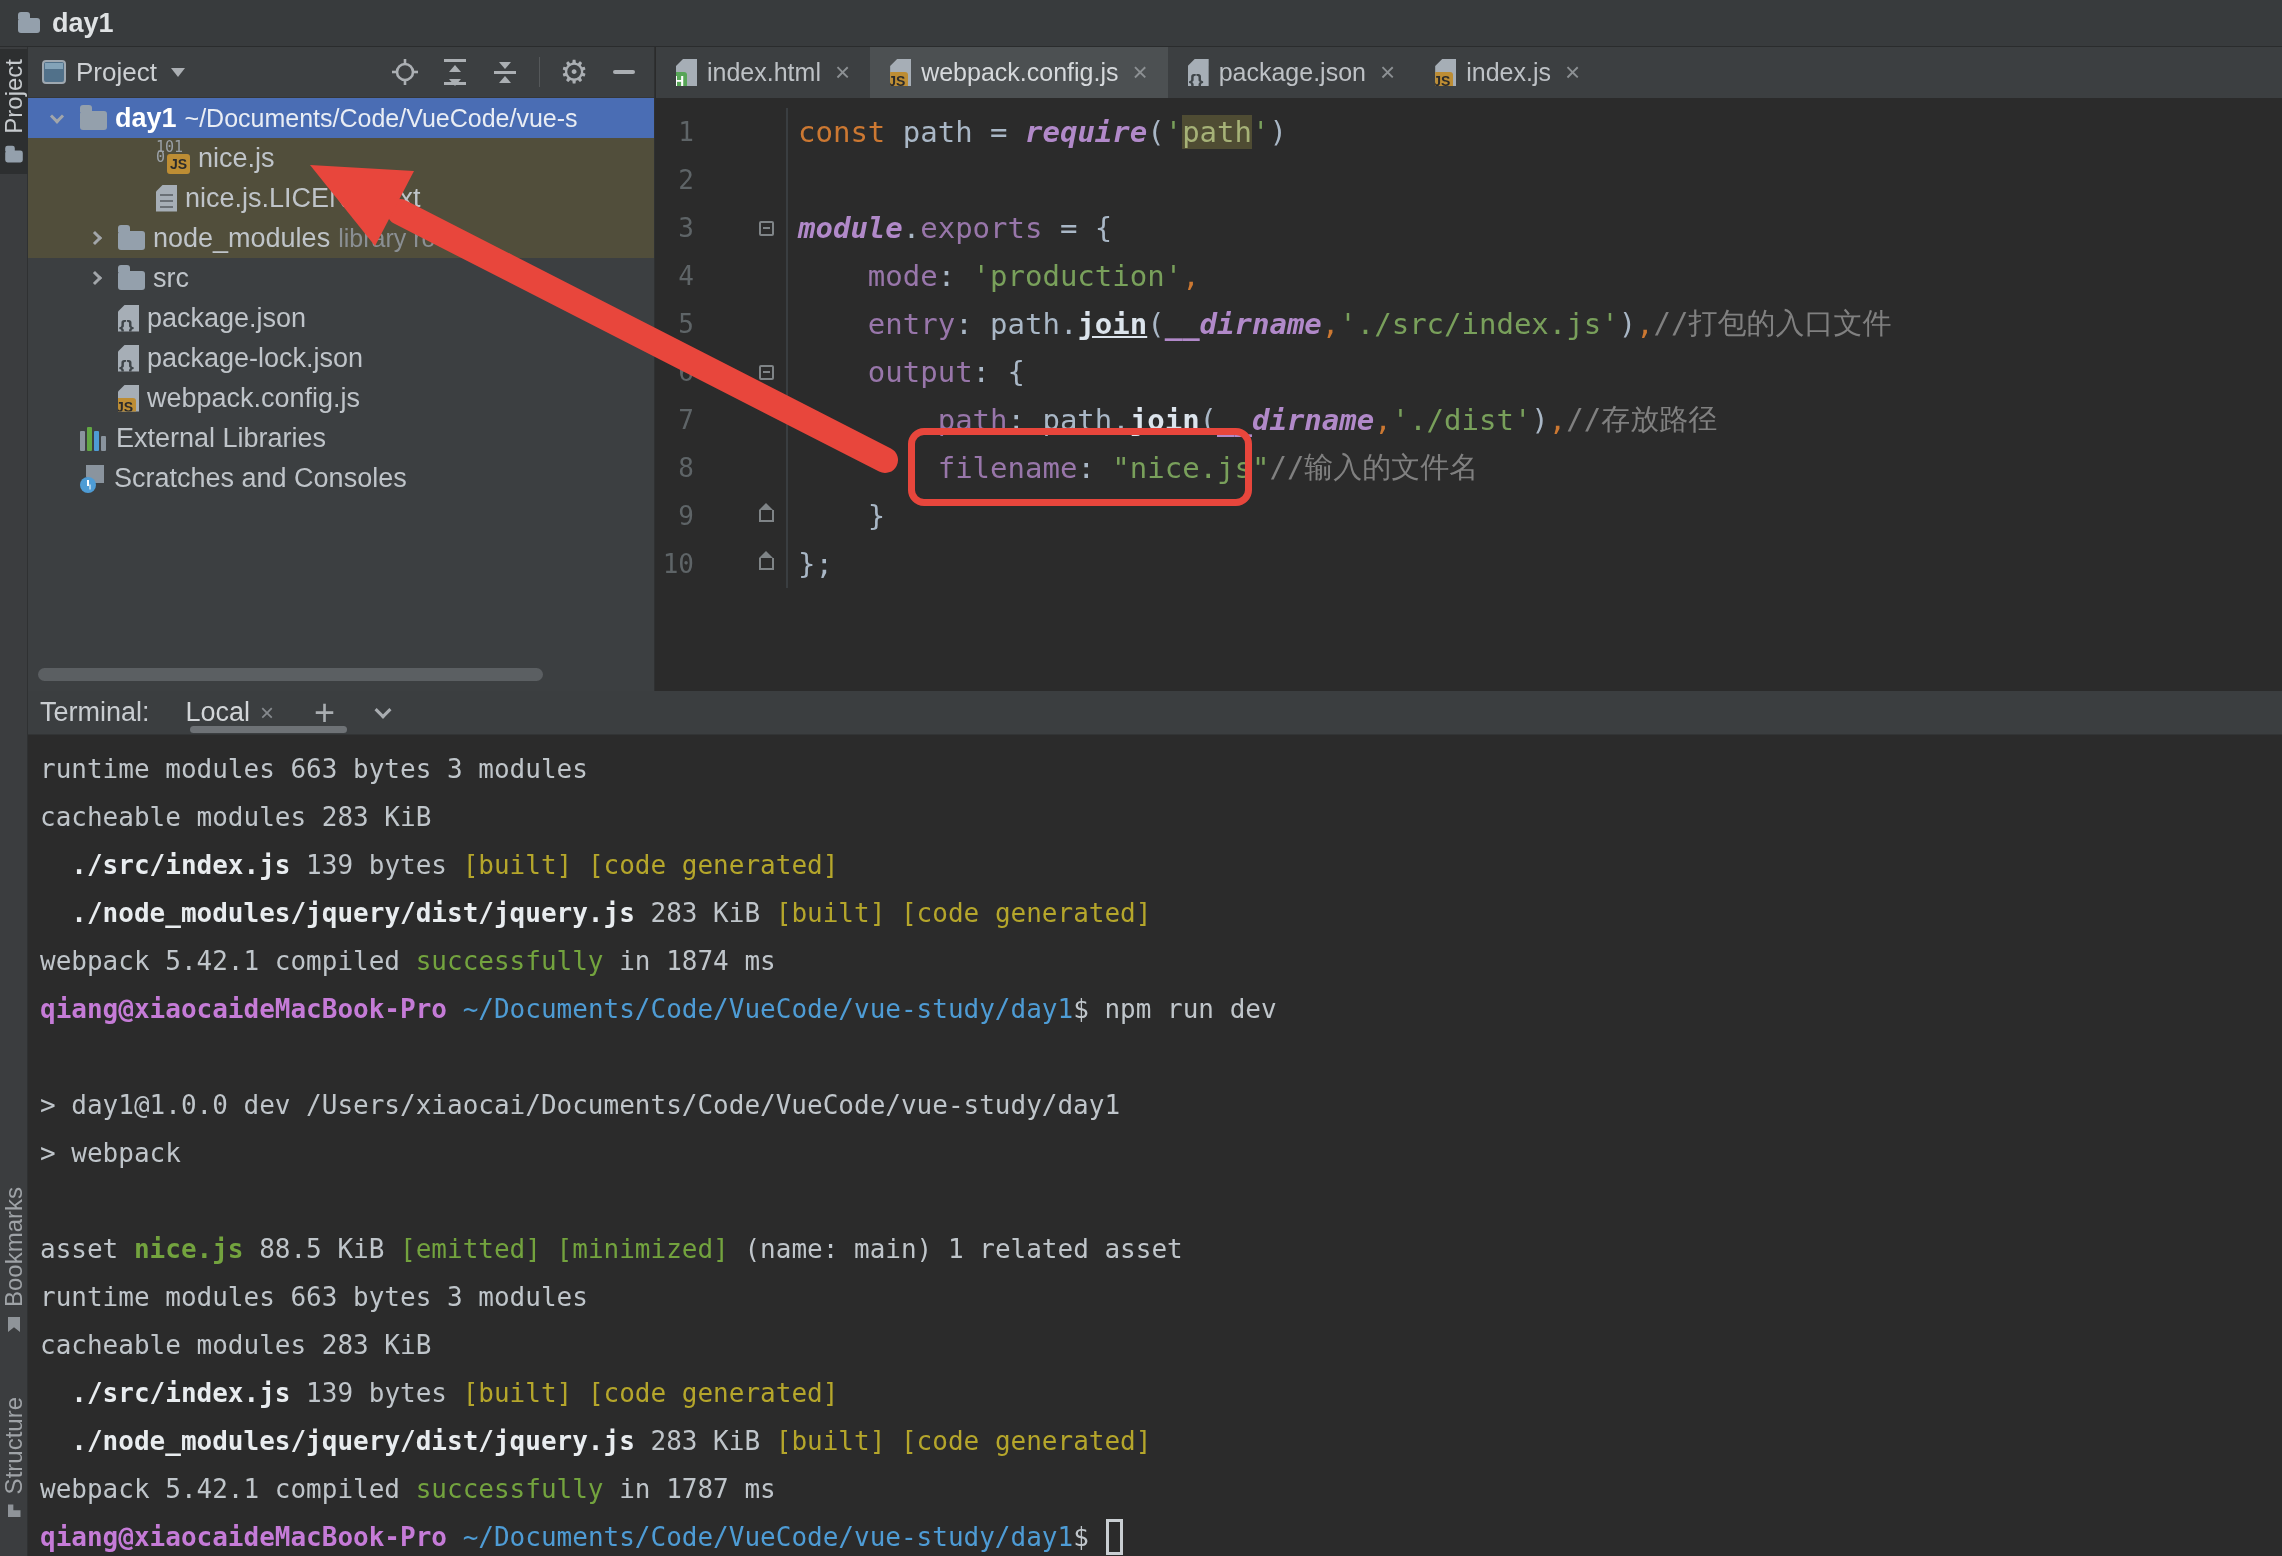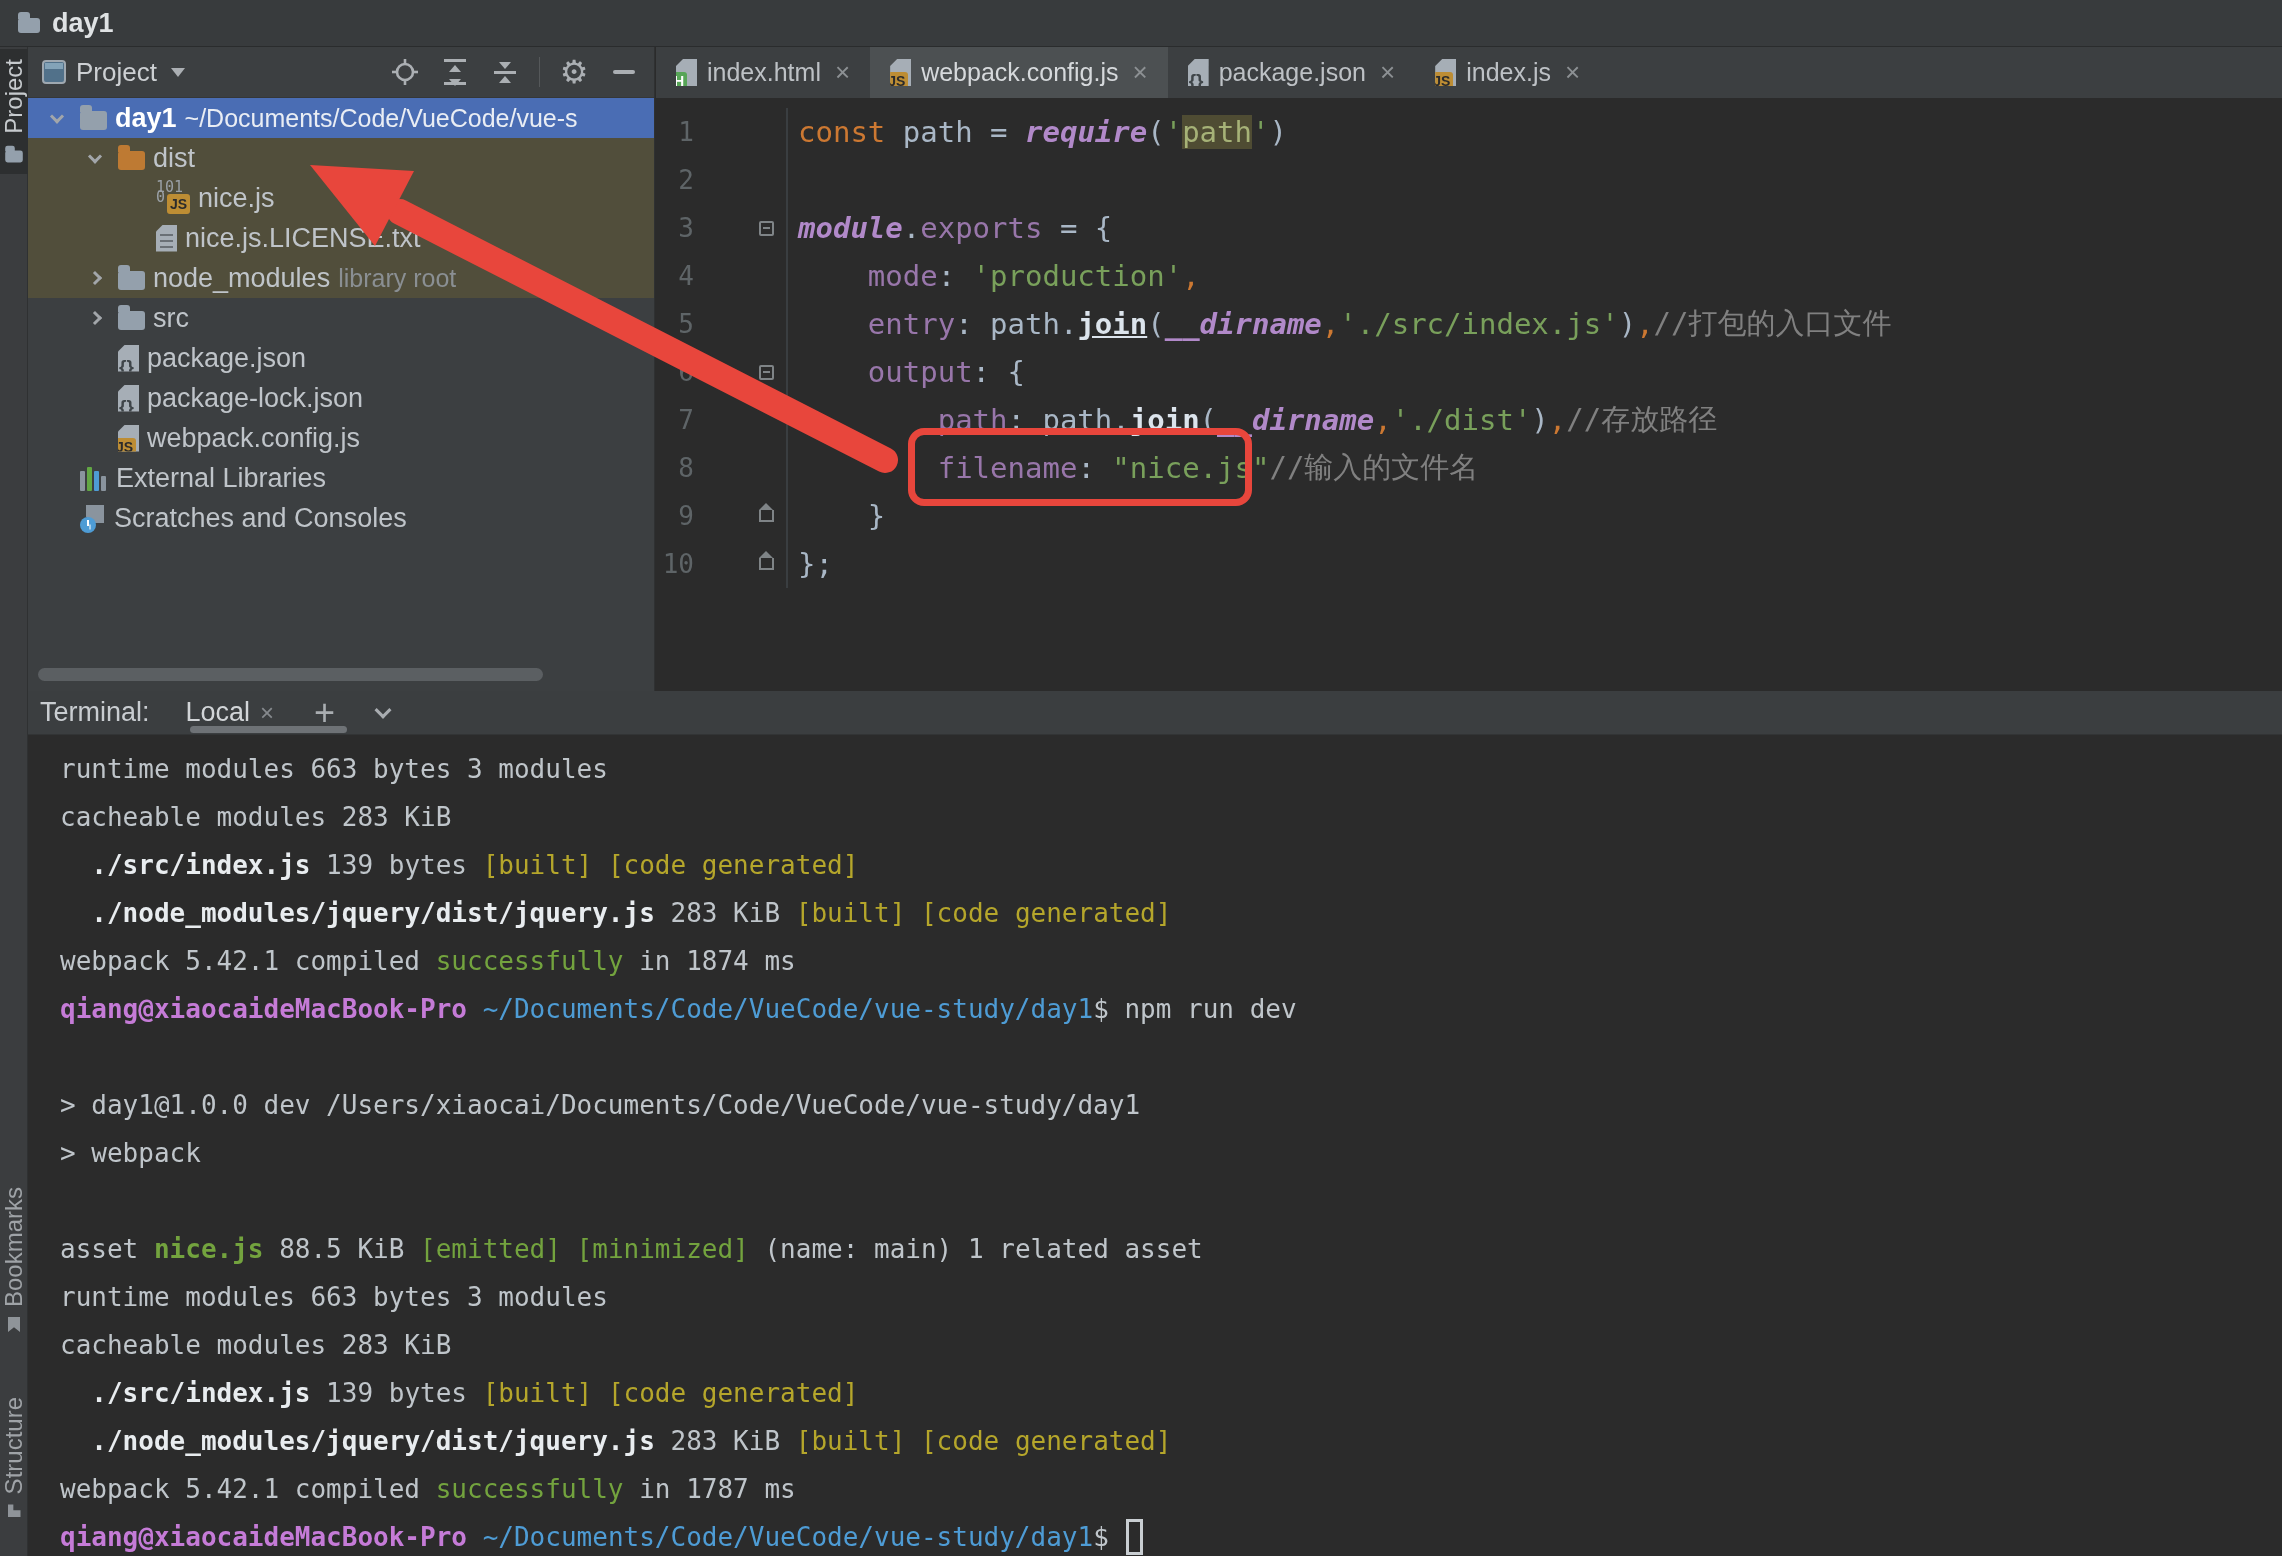--- a/index.html
+++ b/index.html
@@ -118,21 +118,21 @@
     display:flex; align-items:center; gap:8px; padding-left:12px; }
   .term-title { color:#C9CDD1; font-size:27px; margin-right:28px; }
   .term-tab { color:#D2D5D8; font-size:27px; display:flex; align-items:center; gap:10px; }
   .term-tab .x { color:#85898D; font-size:24px; }
   .term-plus { color:#A9ADB1; font-size:36px; font-weight:normal; margin-left:32px; line-height:1; }
   .term-chev { width:12px; height:12px; border-right:3px solid #A9ADB1; border-bottom:3px solid #A9ADB1;
     transform:rotate(45deg) translate(-2px,-2px); margin-left:34px; }
   .local-underline { position:absolute; left:162px; bottom:1px; width:157px; height:7px; border-radius:4px;
     background:#6E7276; }
   .term-body { padding:10px 0 0 12px; font-family:"DejaVu Sans Mono",monospace; font-size:26px; }
-  .term-line { height:48px; display:flex; align-items:center; white-space:pre;margin-left:20px; }
+  .term-line { height:48px; display:flex; align-items:center; white-space:pre; }
   .tt-w { color:#BFC5CA; } .tt-b { color:#E8ECEF; font-weight:bold; }
   .tt-y { color:#B5A62B; } .tt-g { color:#73A33E; } .tt-gb { color:#73A33E; font-weight:bold; }
   .tt-m { color:#C57BD7;font-weight:bold; } .tt-bl { color:#4E9CD5; }
   .cursor { display:inline-block; width:17px; height:36px; border:3px solid #C9CED2; margin-left:2px; }
 
   
   .anno { position:absolute; inset:0; pointer-events:none; z-index:50; }
   .red-box { position:absolute; left:908px; top:428px; width:344px; height:78px;
     border:7px solid #E8463C; border-radius:16px; }
 </style>
@@ -199,27 +199,20 @@
     </div>
     <div class="tree" id="tree">
         <div class="tree-row selected" style="padding-left: 14px;">
           <span class="chevslot">
             <span class="chev down"></span>
           </span>
           <span class="ic ic-folder"></span>
           <span class="t-bold">day1</span>
           <span class="t-suffix"> ~/Documents/Code/VueCode/vue-s</span>
         </div>
-        <div class="tree-row hl" style="padding-left: 52px;">
-          <span class="chevslot">
-            <span class="chev down"></span>
-          </span>
-          <span class="ic ic-folder orange"></span>
-          <span>dist</span>
-        </div>
         <div class="tree-row hl" style="padding-left: 90px;">
           <span class="chevslot"></span>
           <span class="ic ic-jsmin">
             <span class="min-num">101<br>0</span>
             <span class="min-js">JS</span>
           </span>
           <span>nice.js</span>
         </div>
         <div class="tree-row hl" style="padding-left: 90px;">
           <span class="chevslot"></span>

